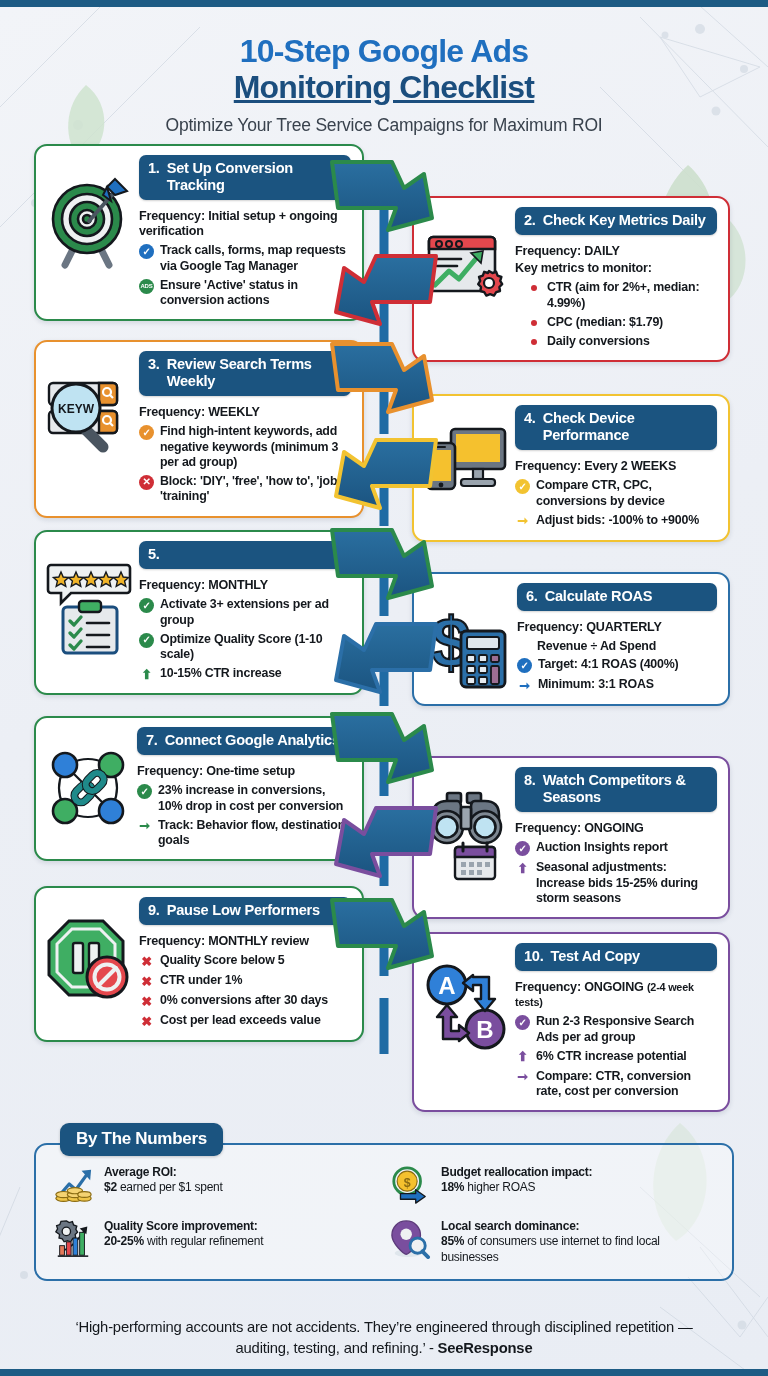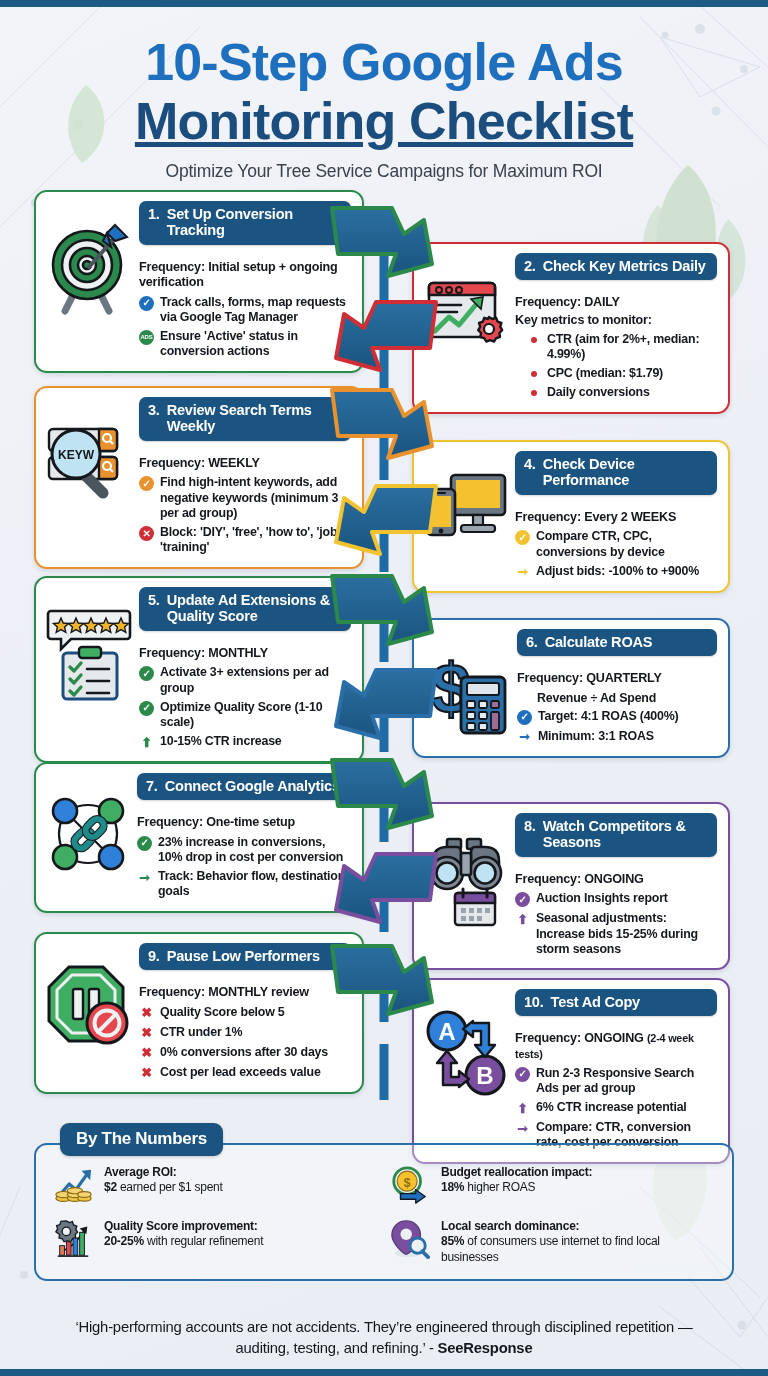--- a/index.html
+++ b/index.html
@@ -18,21 +18,21 @@
     border-bottom:7px solid #1d5b84;
     overflow:hidden;
   }
   
   .bg-net { position:absolute; inset:0; pointer-events:none; opacity:.55; }
   .leafgrp { position:absolute; pointer-events:none; }
 
   
   .header { position:relative; text-align:center; padding:26px 20px 8px; z-index:4; }
   .title-l1, .title-l2 {
-    font-size:52px; font-weight:bold; letter-spacing:-0.8px; line-height:1.13;
+    font-size:32px; font-weight:bold; letter-spacing:-0.8px; line-height:1.13;
   }
   .title-l1 { color:#1f6fbf; }
   .title-l2 { color:#1b4e7e;text-decoration:underline; }
   .subtitle { margin-top:10px; font-size:17.5px; color:#39424d; letter-spacing:-0.2px; }
 
   
   .flow { position:relative; z-index:3; height:960px; }
   .card {
     position:absolute;
     background:#ffffff;
@@ -57,21 +57,21 @@
     padding:5px 9px 6px 9px;
     font-size:14.6px; font-weight:bold;
     line-height:1.16;
     display:flex; gap:7px;
     letter-spacing:-0.25px;
     box-shadow:0 1px 2px rgba(0,0,0,.18);
   }
   .hdrbar .num { flex:0 0 auto; }
   .freq {
     font-size:12.6px; font-weight:bold; color:#14181d;
-    margin-top:15px; line-height:1.2; letter-spacing:-0.2px;
+    margin-top:9px; line-height:1.2; letter-spacing:-0.2px;
   }
   .freq .sub { font-weight:bold; font-size:10.8px; }
   .plain-line {
     font-size:12.4px; font-weight:bold; color:#14181d;
     margin-top:4px; padding-left:20px; letter-spacing:-0.2px;
   }
   ul.items { list-style:none; margin-top:4px; }
   ul.items li {
     display:flex; gap:6px; align-items:flex-start;
     font-size:12.4px; font-weight:bold; color:#14181d;
@@ -377,21 +377,20 @@
           <g stroke="#14181d" stroke-width="2.6" stroke-linecap="round">
             <line x1="42" y1="64" x2="64" y2="64"></line>
               <line x1="42" y1="76" x2="64" y2="76"></line>
               <line x1="42" y1="88" x2="64" y2="88"></line>
           </g>
         </svg>
       </div>
       <div class="body">
         <div class="hdrbar">
           <span class="num">5.</span>
-          <span>Update Ad Extensions &amp; Quality Score</span>
         </div>
         <div class="freq">Frequency: MONTHLY</div>
         <ul class="items">
           <li>
               <span class="mk" style="background:#2b8a4b;">✓</span>
               <span>Activate 3+ extensions per ad group</span>
             </li>
           <li>
               <span class="mk" style="background:#2b8a4b;">✓</span>
               <span>Optimize Quality Score (1-10 scale)</span>

